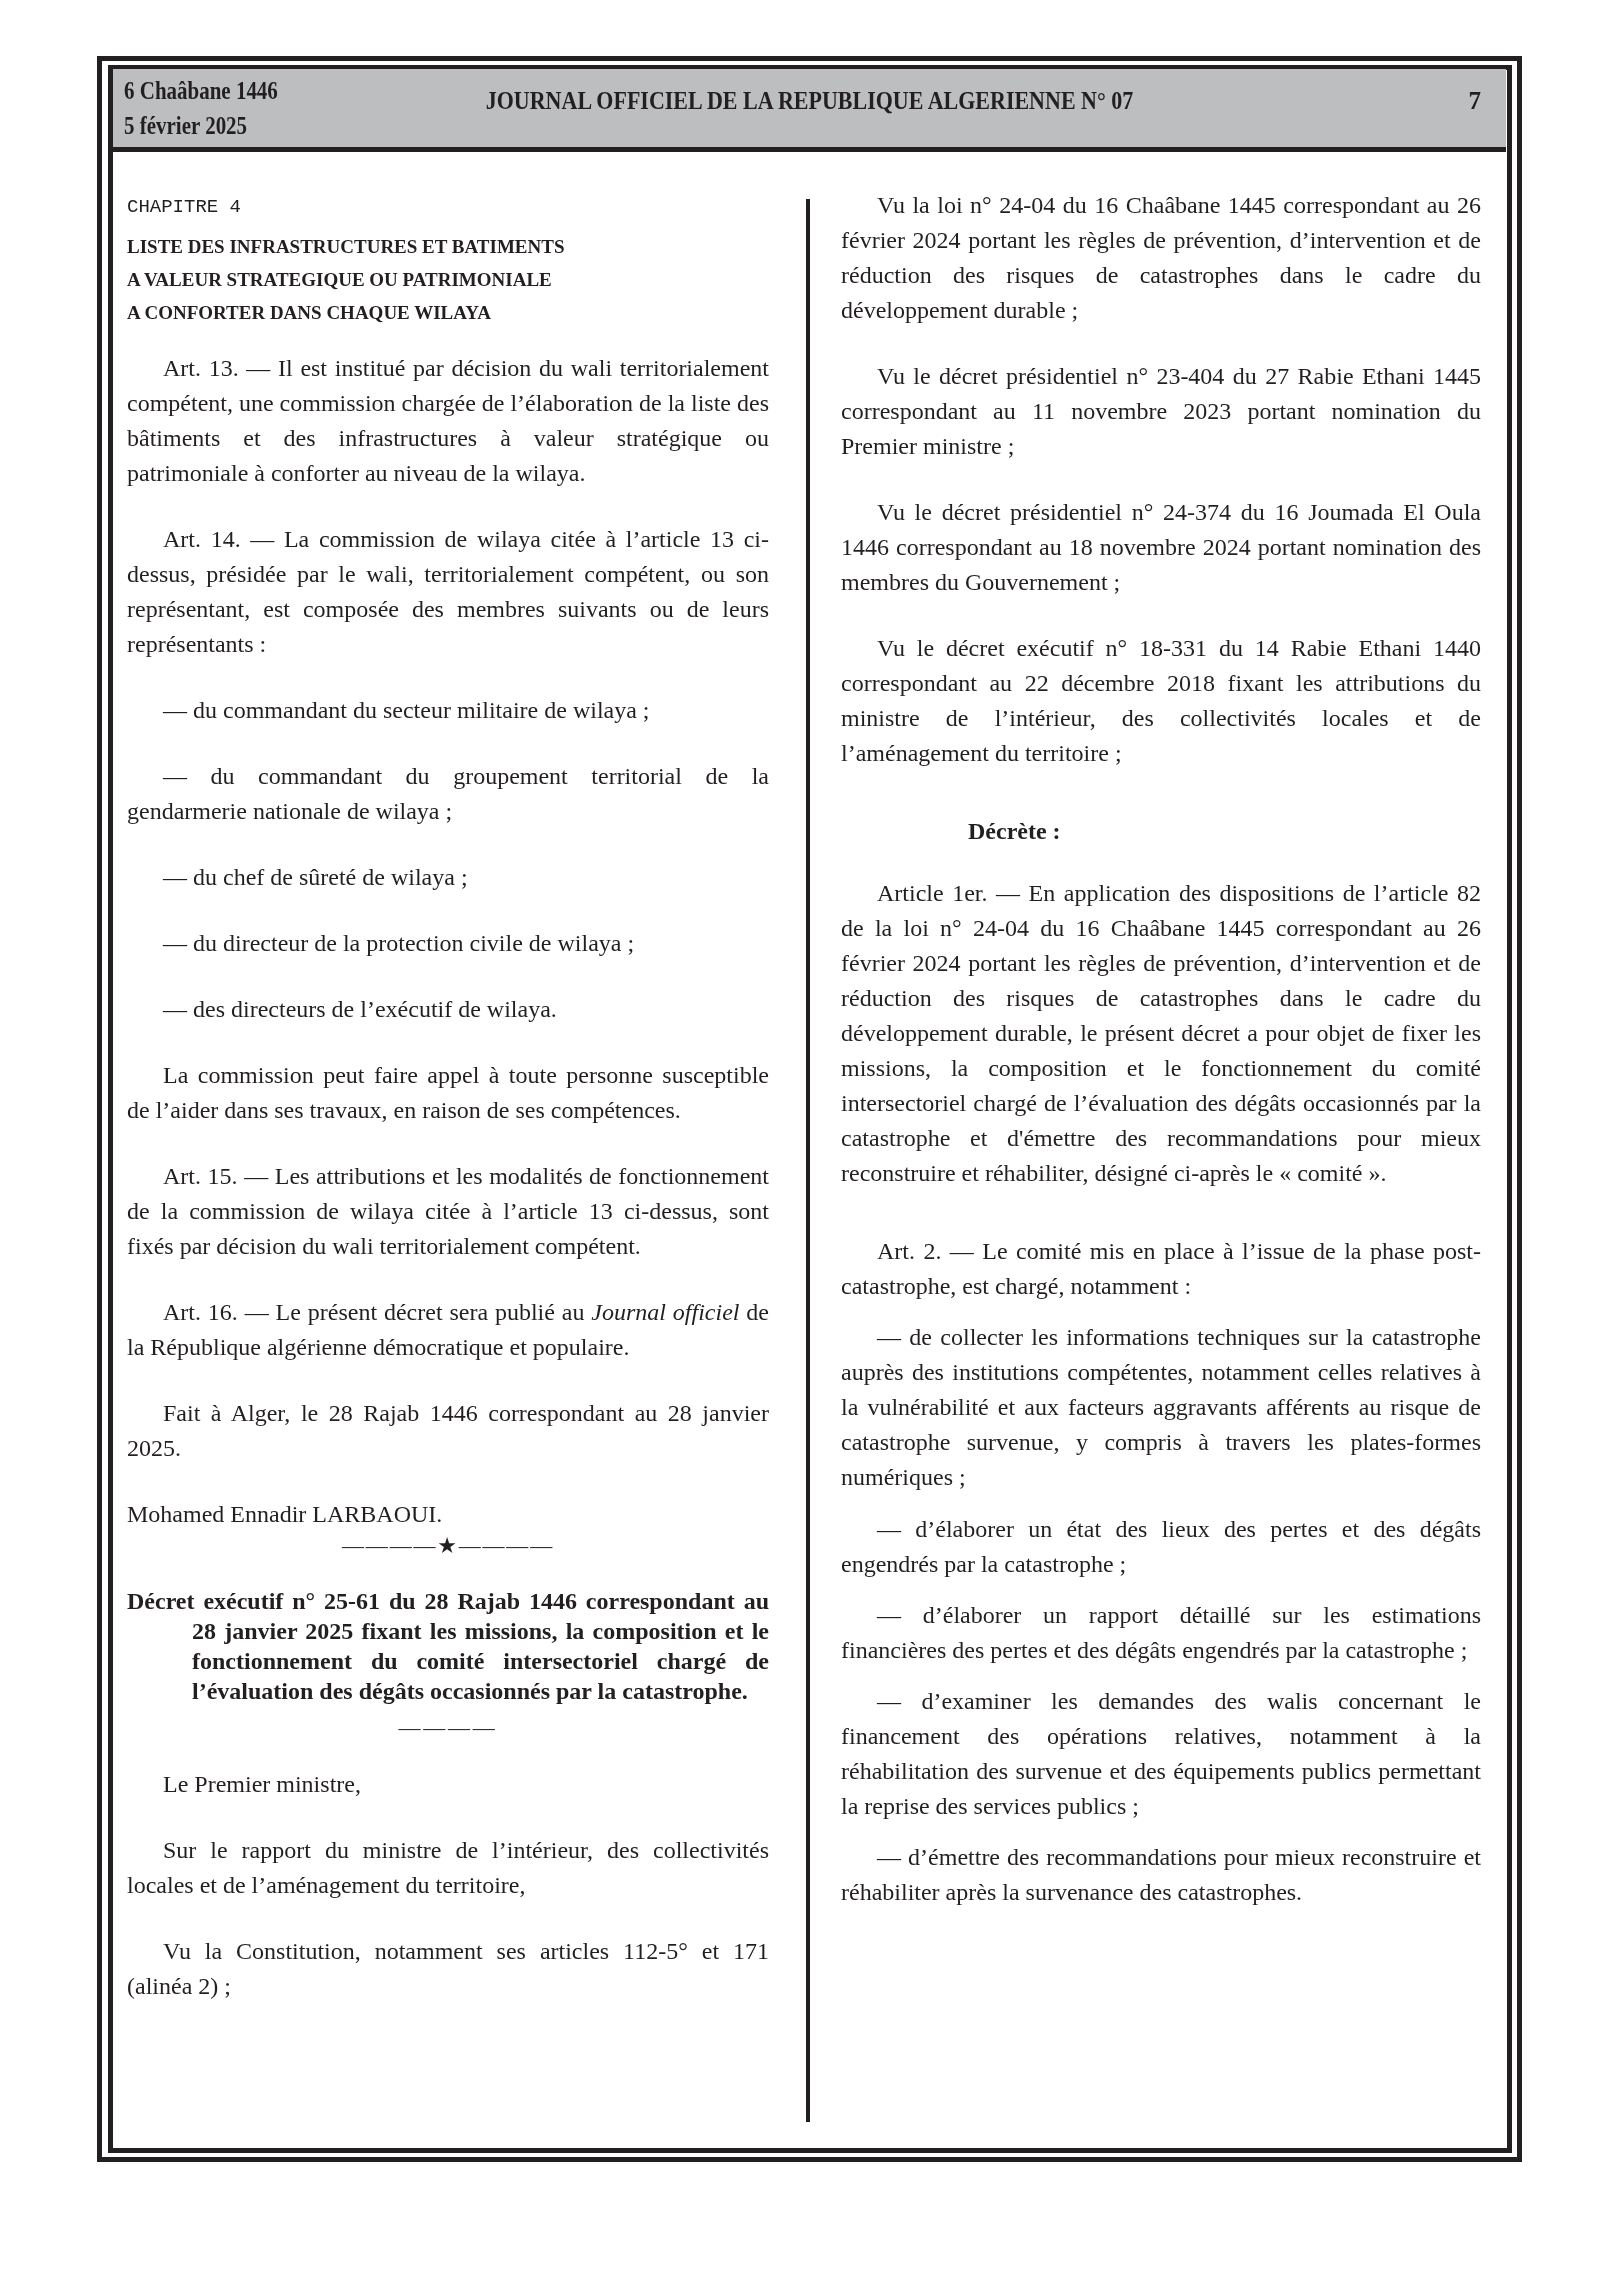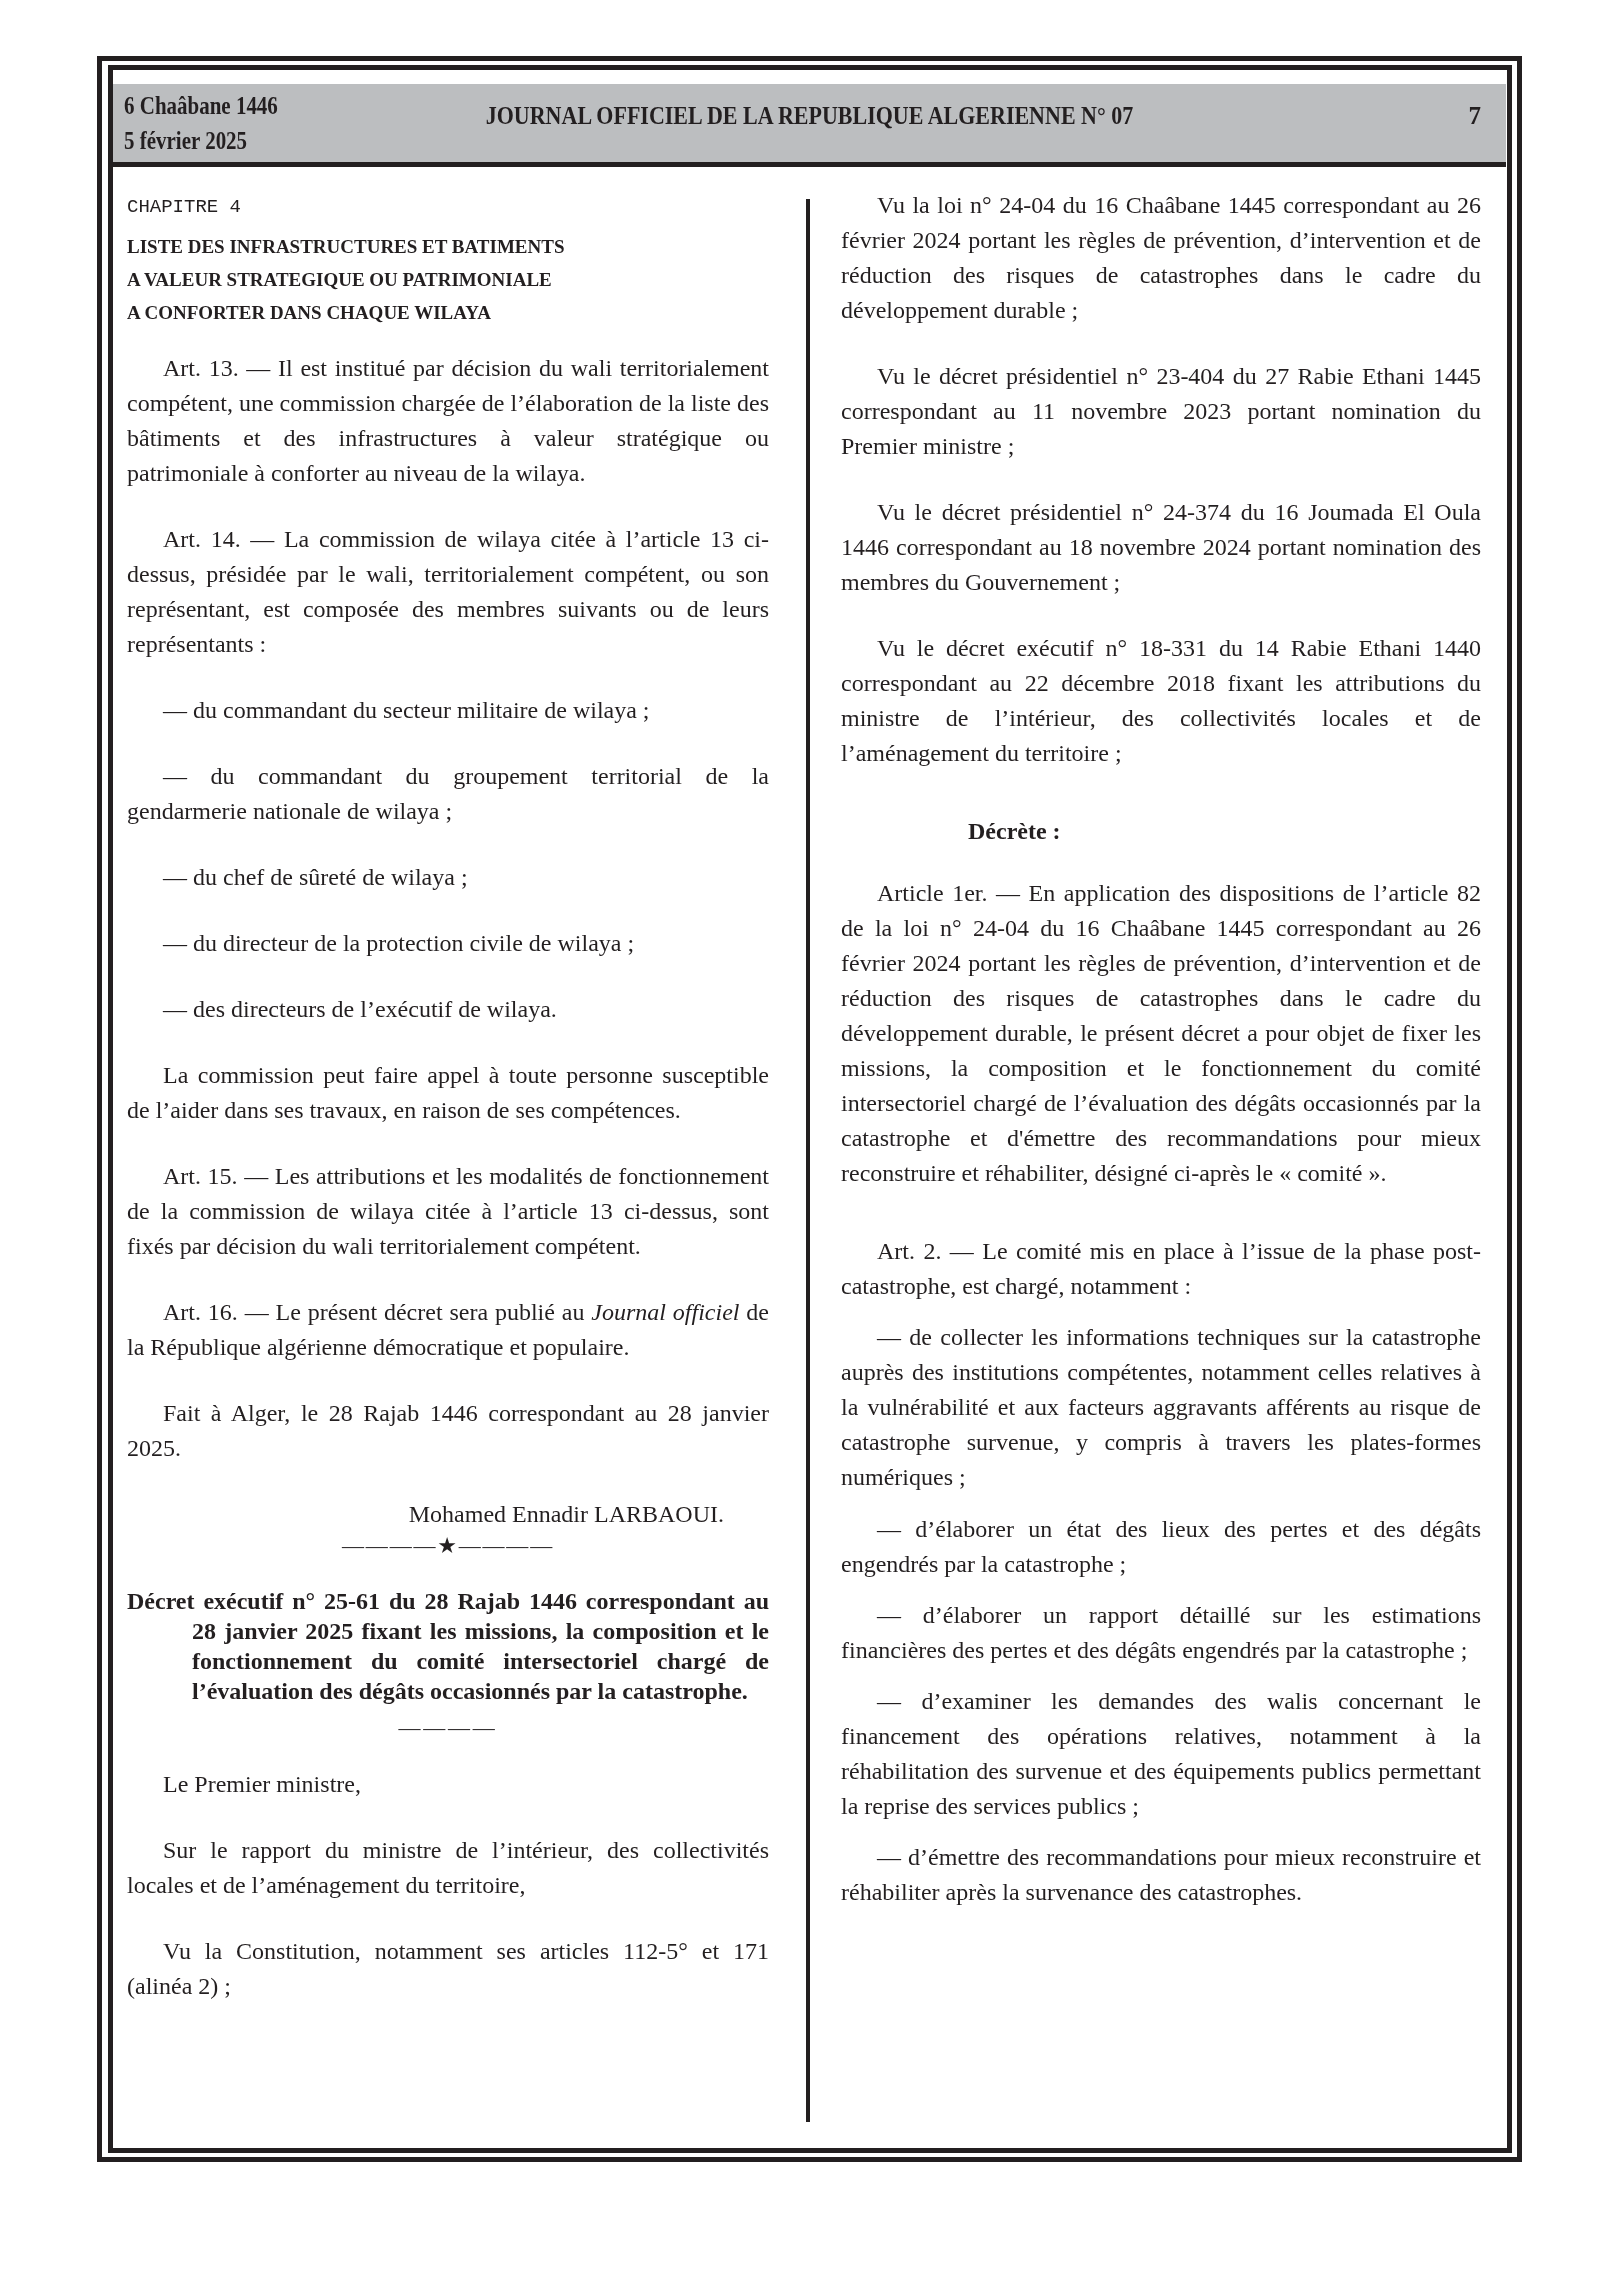--- a/index.html
+++ b/index.html
@@ -4,38 +4,38 @@
 <style>
   html, body { margin: 0; padding: 0; background: #ffffff; }
   body { width: 1615px; height: 2285px; position: relative; overflow: hidden;
          font-family: "Liberation Serif", "DejaVu Serif", serif; color: #231f20; }
 
   .frame-outer { position: absolute; left: 97px; top: 56px; width: 1425px; height: 2106px;
                  border: 5.4px solid #231f20; box-sizing: border-box; }
   .frame-inner { position: absolute; left: 108px; top: 65px; width: 1404px; height: 2088px;
                  border: 5.4px solid #231f20; box-sizing: border-box; }
 
-  .header { position: absolute; left: 113px; top: 84px; width: 1393px; height: 78px;
+  .header { position: absolute; left: 113px; top: 69px; width: 1393px; height: 78px;
             background: #bcbec0; border-bottom: 5.4px solid #231f20; box-sizing: content-box; }
   .header .date { position: absolute; left: 11px; top: 3.6px; font-weight: bold; font-size: 24.4px;
                   line-height: 35px; transform: scaleX(0.86); transform-origin: left top; white-space: nowrap; }
   .header .title { position: absolute; left: 0; right: 0; top: 18px; text-align: center; font-weight: bold;
                    font-size: 25px; white-space: nowrap; transform: scaleX(0.88); }
   .header .page-num { position: absolute; right: 25px; top: 18px; font-weight: bold; font-size: 25px; }
 
   .divider { position: absolute; left: 806px; top: 199px; width: 3.6px; height: 1923px; background: #231f20; }
 
   .col { position: absolute; font-size: 24px; line-height: 35px; }
   .col-left { left: 127px; top: 188px; width: 642px; }
   .col-right { left: 841px; top: 188px; width: 640px; }
 
   .p { text-align: justify; text-indent: 36px; margin: 0 0 16.3px 0; }
   .chap { text-align: left; font-size: 19px; margin: 1.8px 0 5.4px 0; font-family: Liberation Mono, monospace; }
   .chap-title { text-align: left; font-weight: bold; font-size: 19px; line-height: 33px; margin: 0 0 22px 0; }
-  .sig { text-align: right; padding-right: 45px; margin: 0; }
+  .sig { text-align: left; padding-right: 45px; margin: 0; }
   .star-sep { text-align: center; margin: 0 0 27px 0; letter-spacing: 1.8px; font-size: 22px; line-height: 27px; }
   .decree-title { font-weight: bold; text-align: justify; margin: 0 0 9px 0; padding-left: 65px; text-indent: -65px; line-height: 30px; }
   .short-sep { text-align: center; margin: 0 0 27px 0; font-size: 22px; line-height: 25px; letter-spacing: 2.7px; }
   .decrete { font-weight: bold; margin: 0 0 27px 0; padding-left: 127px; }
   em { font-style: italic; }
   .gap-lg { margin-bottom: 31px; }
 </style>
 </head>
 <body>
 

